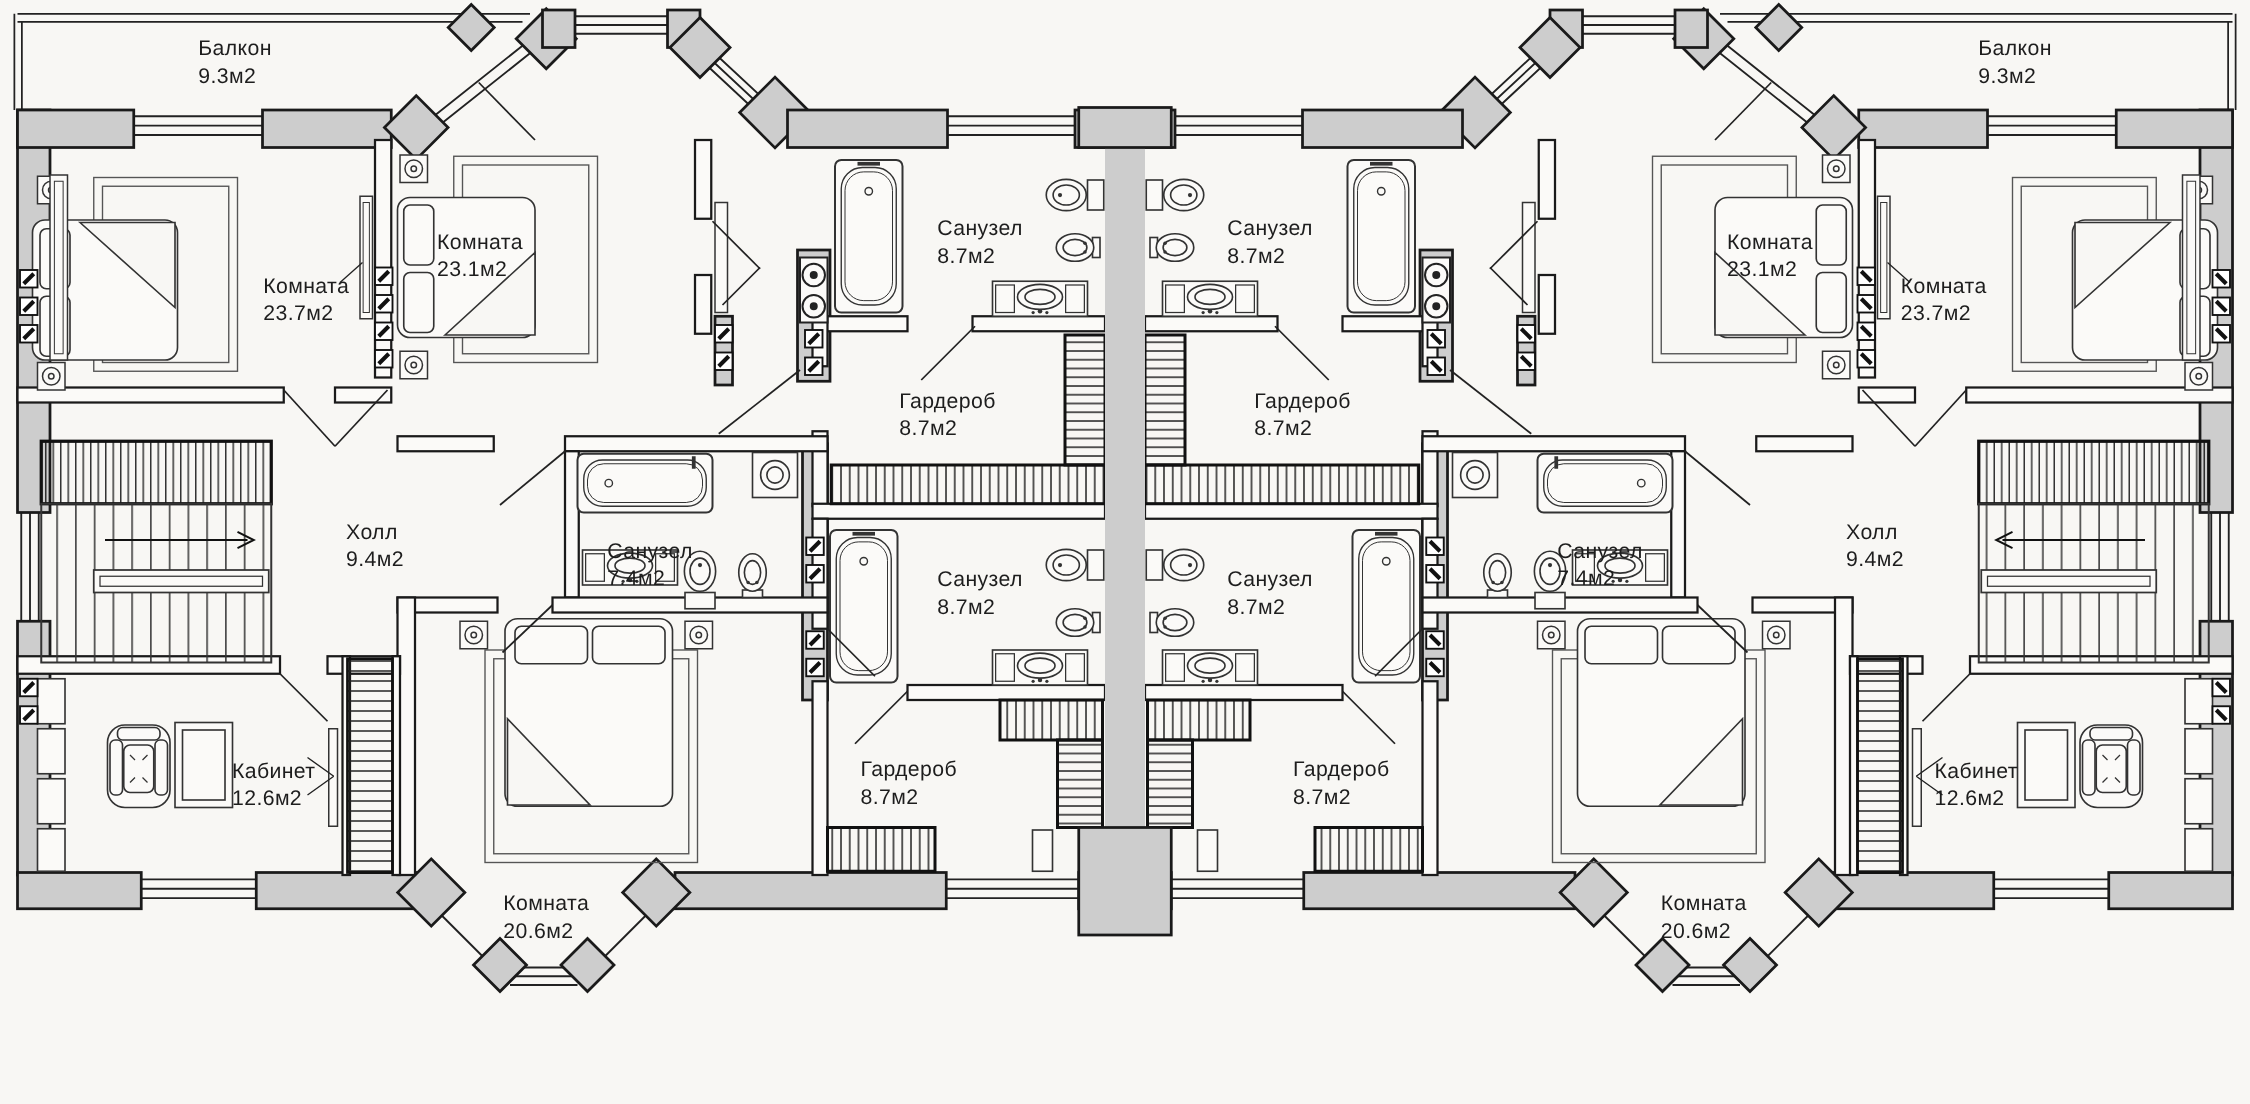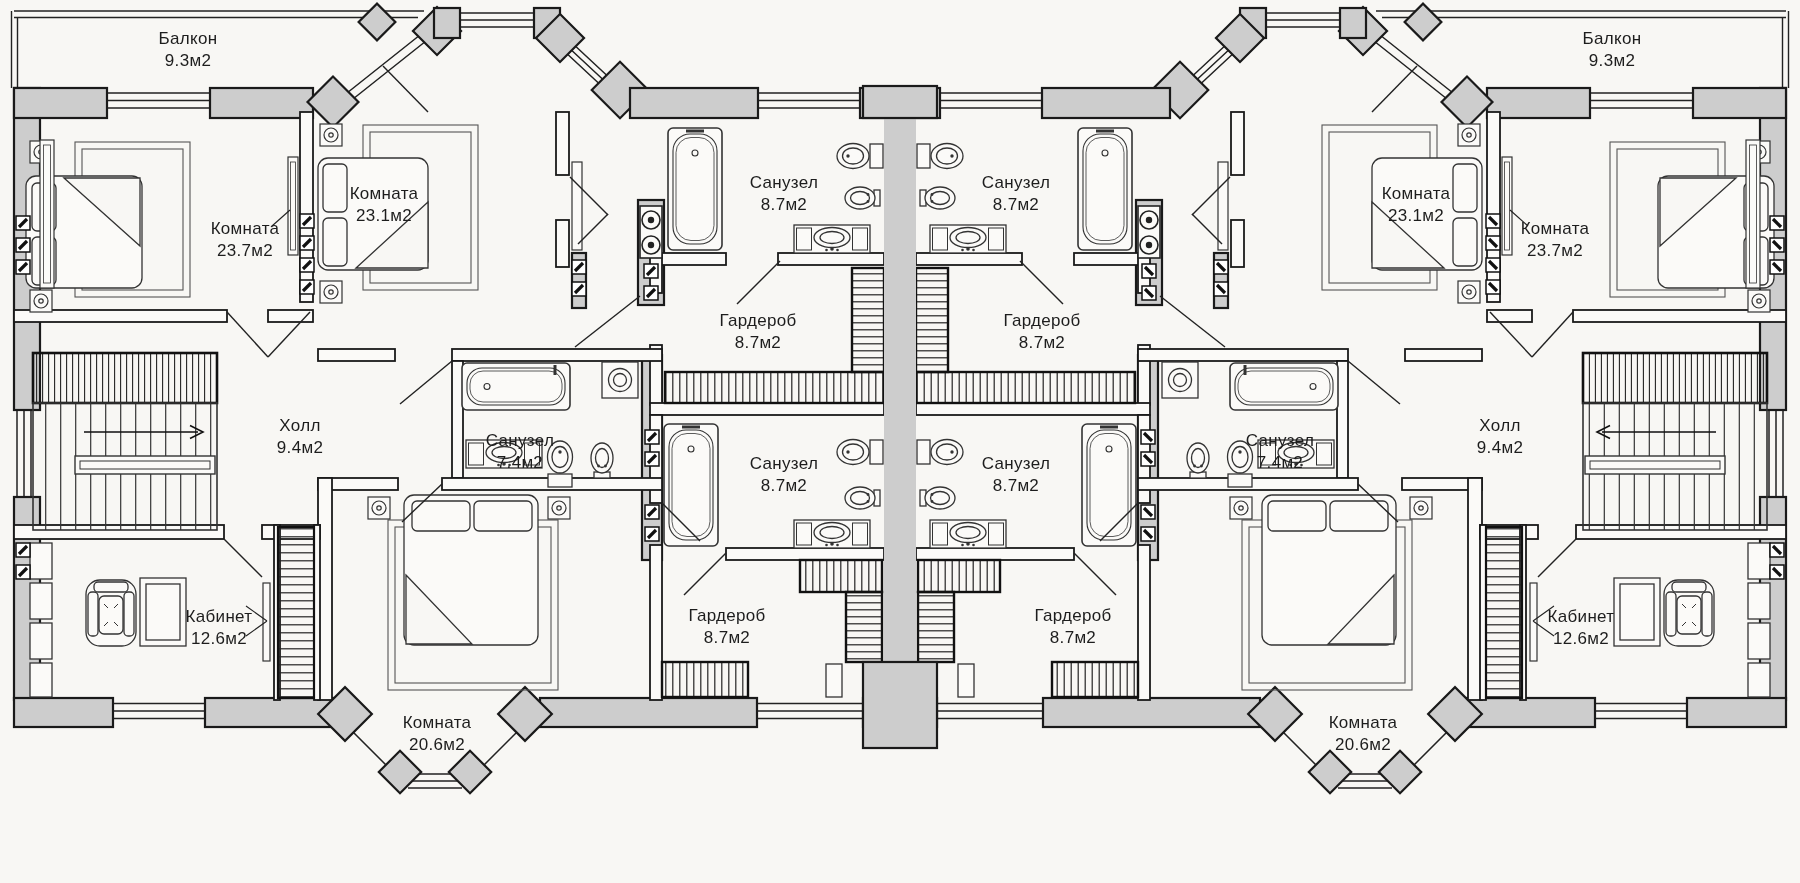--- a/index.html
+++ b/index.html
@@ -1,19 +1,19 @@
 <!DOCTYPE html>
 <html><head>
 <meta charset="utf-8">
 <style>
   html,body{margin:0;padding:0;background:#f8f7f4;}
   #stage{position:relative;width:1800px;height:883px;background:#f8f7f4;overflow:hidden;
          font-family:"Liberation Sans", sans-serif;}
   #plan-svg{position:absolute;left:0;top:0;}
-  .room-label{position:absolute;transform:translateX(-50%);text-align:center;
+  .room-label{position:absolute;transform:translateX(-50%);
       font-size:17px;line-height:1.3;color:#1d1d1d;letter-spacing:.3px;white-space:nowrap;z-index:5;}
   
   #lb0{left:188px;top:28px}   #lb11{left:1612px;top:28px}
   #lb1{left:245px;top:218px}  #lb12{left:1555px;top:218px}
   #lb2{left:384px;top:183px}  #lb13{left:1416px;top:183px}
   #lb3{left:784px;top:172px}  #lb14{left:1016px;top:172px}
   #lb4{left:758px;top:310px}  #lb15{left:1042px;top:310px}
   #lb5{left:300px;top:415px}  #lb16{left:1500px;top:415px}
   #lb6{left:520px;top:430px}  #lb17{left:1280px;top:430px}
   #lb7{left:784px;top:453px}  #lb18{left:1016px;top:453px}

